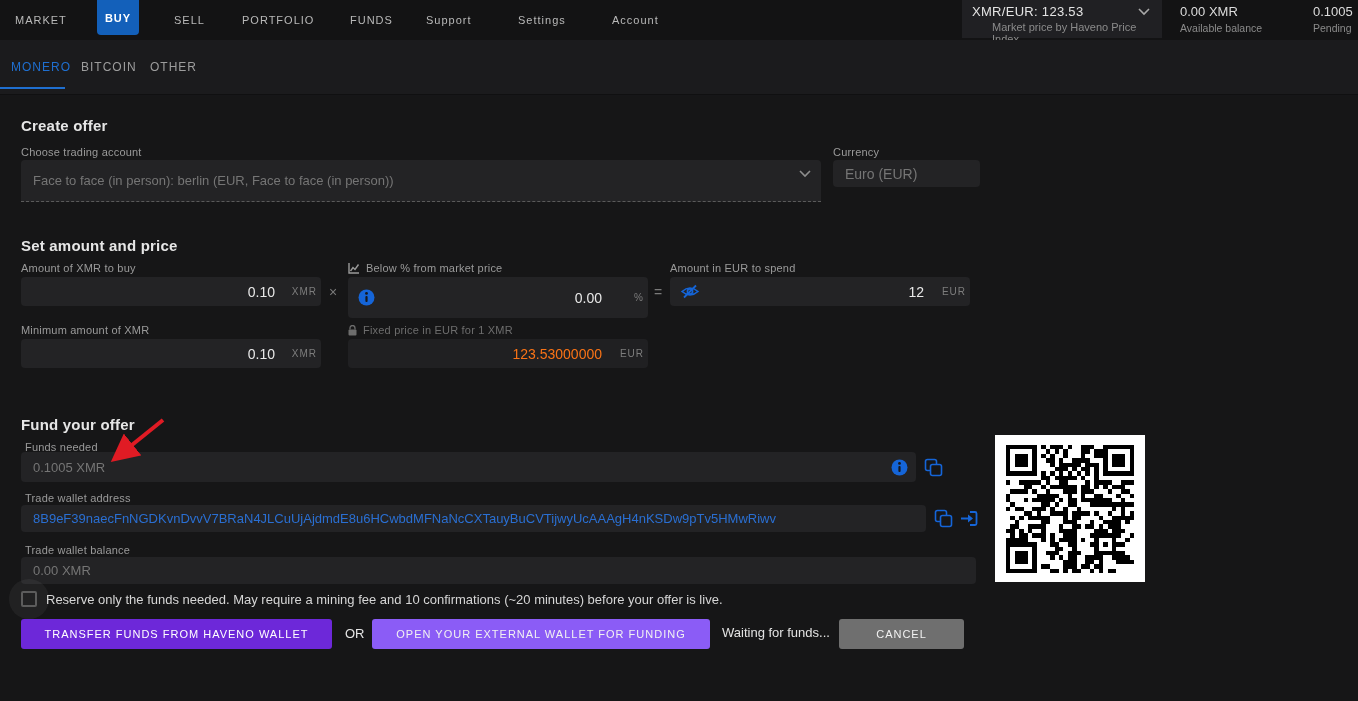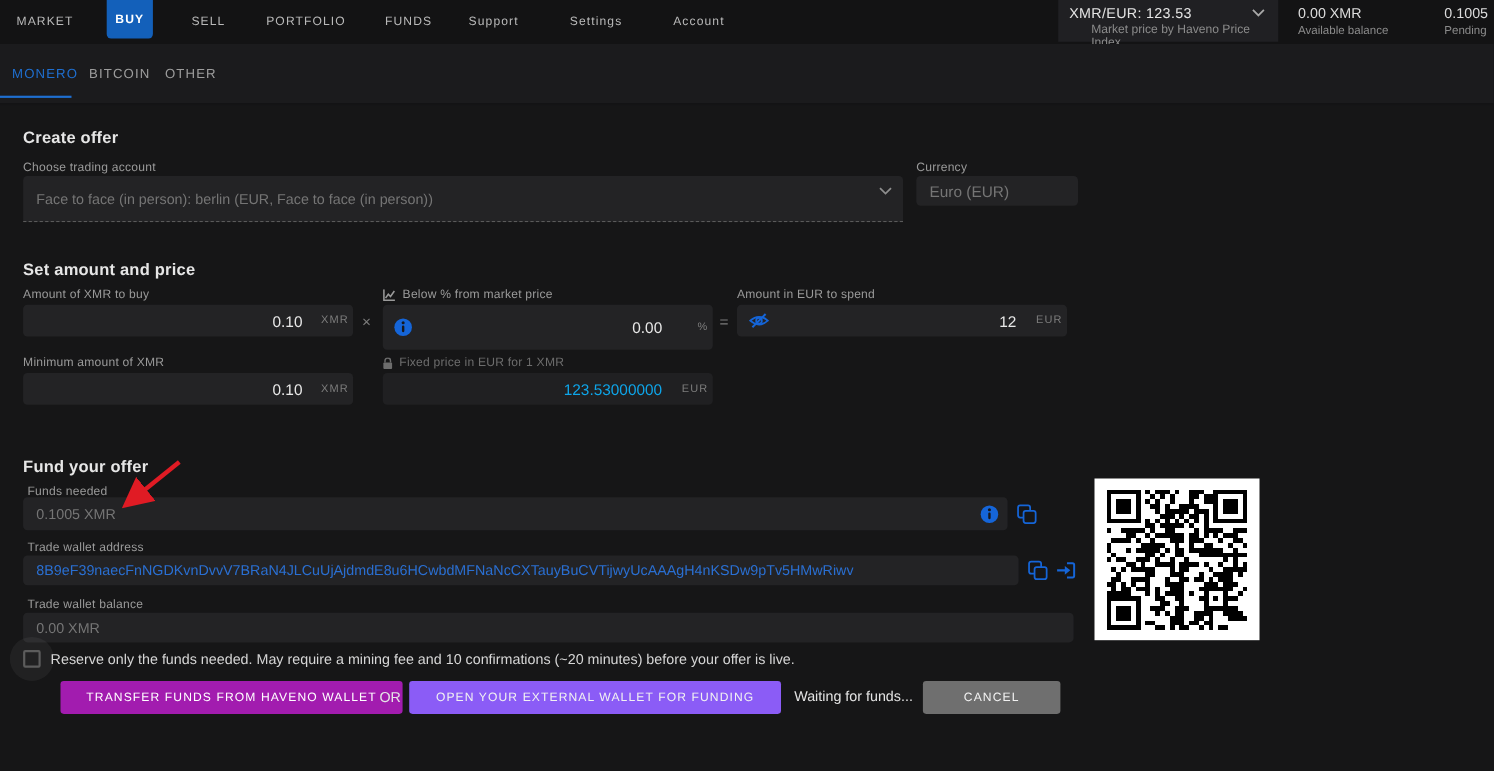--- a/index.html
+++ b/index.html
@@ -38,34 +38,34 @@
   .h-section { position:absolute; font-size:15px; font-weight:bold; color:#e6e6e6; letter-spacing:.2px; }
   .f-label { position:absolute; font-size:11px; color:#9a9a9a; letter-spacing:.2px; white-space:nowrap; }
   .f-label.dim { color:#6d6d6d; }
 
   .field { position:absolute; background:#232325; border-radius:4px; display:flex; align-items:center;
            font-size:13px; }
   .field .val-right { flex:1; text-align:right; color:#e8e8e8; font-size:14px; }
   .field .suffix { width:42px; text-align:right; padding-left:16px; font-size:10px; color:#7d7d7d;
                    letter-spacing:1px; }
   .field.dimmed { background:#202022; }
-  .field.dimmed .val-right { color:#0ea5e9; }
+  .field.dimmed .val-right { color:#f97316; }
   .ph-text { color:#757575; }
 
   .op-symbol { position:absolute; font-size:14px; color:#7a7a7a; }
 
   .dashed-bottom { border-bottom:1px dashed #5a5a5a; border-radius:4px 4px 0 0; }
 
   .icon-btn { position:absolute; cursor:pointer; }
 
   
   .btn { position:absolute; height:30px; border:none; border-radius:3px; font-size:11px;
          letter-spacing:1px; color:#fff; font-family:"Liberation Sans",sans-serif; cursor:pointer;
          display:flex; align-items:center; justify-content:center; }
-  .btn-green { background:#a21caf;margin-left:34px; }
+  .btn-green { background:#6d28d9; }
   .btn-gray  { background:#8b5cf6; color:#f2f2f2; }
 
   .checkbox { position:absolute; width:16px; height:16px; border:2px solid #5c5c5c; border-radius:2px;
               background:transparent; cursor:pointer; }
   .checkbox-halo { position:absolute; width:40px; height:40px; border-radius:50%;
                    background:rgba(255,255,255,0.05); }
 
   .qr-box { position:absolute; left:995px; top:435px; width:150px; height:147px; background:#fff;
             display:flex; align-items:center; justify-content:center; }
 

